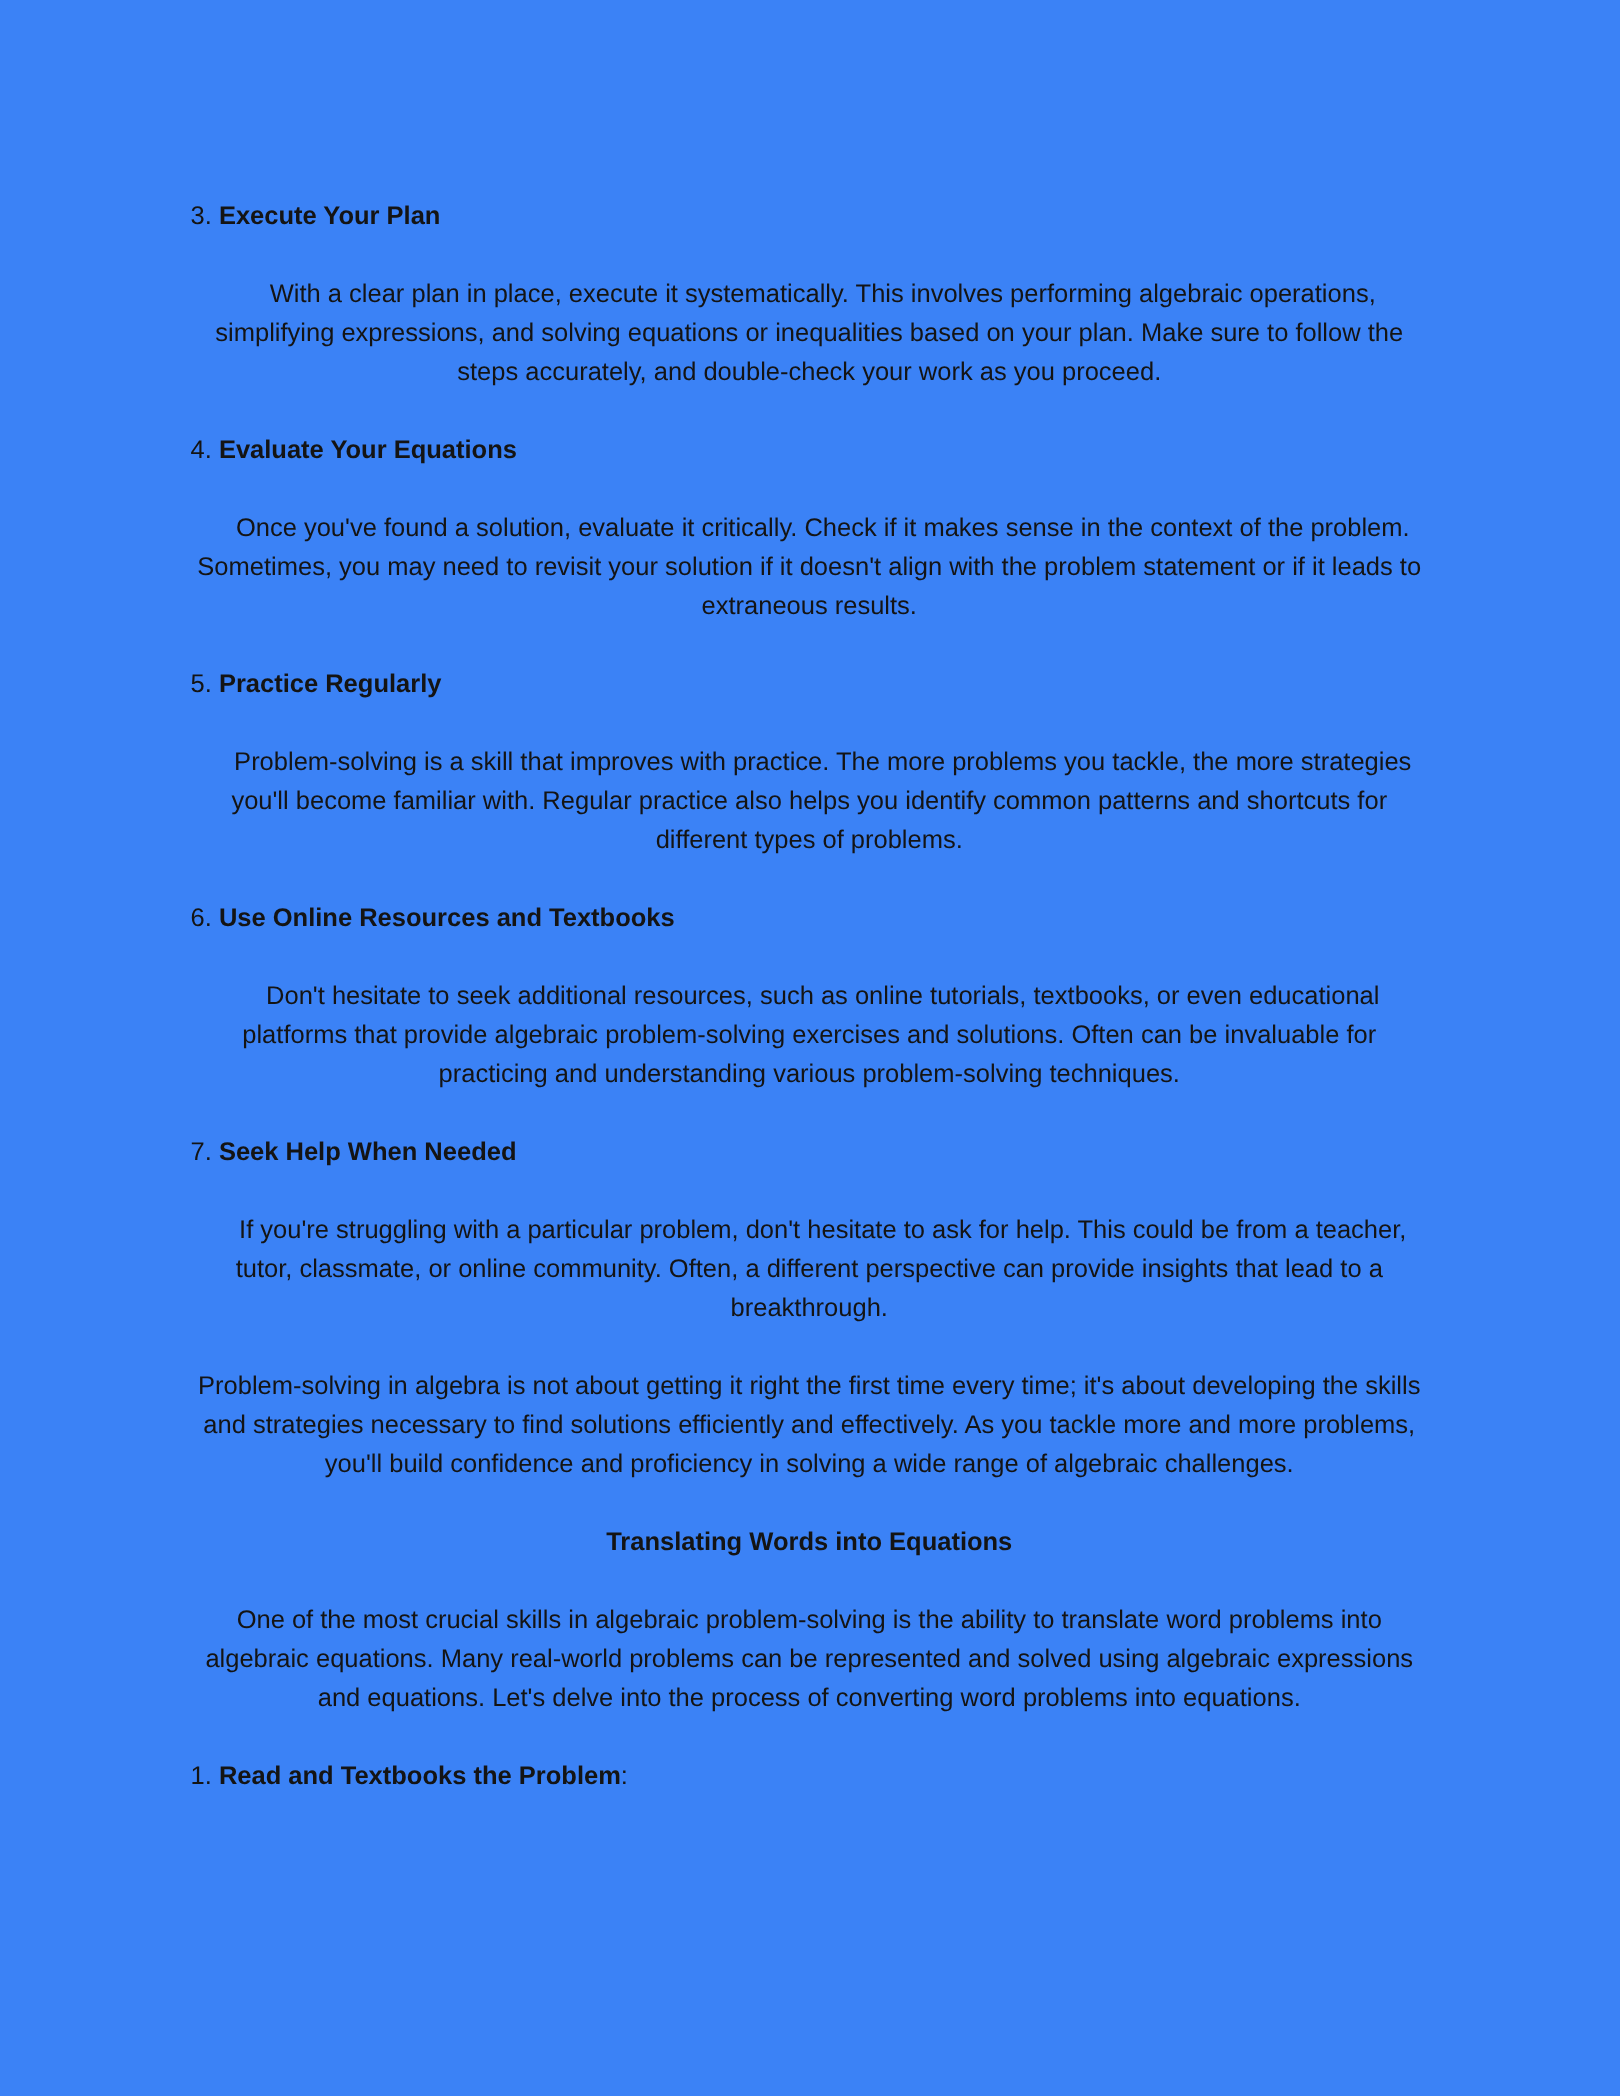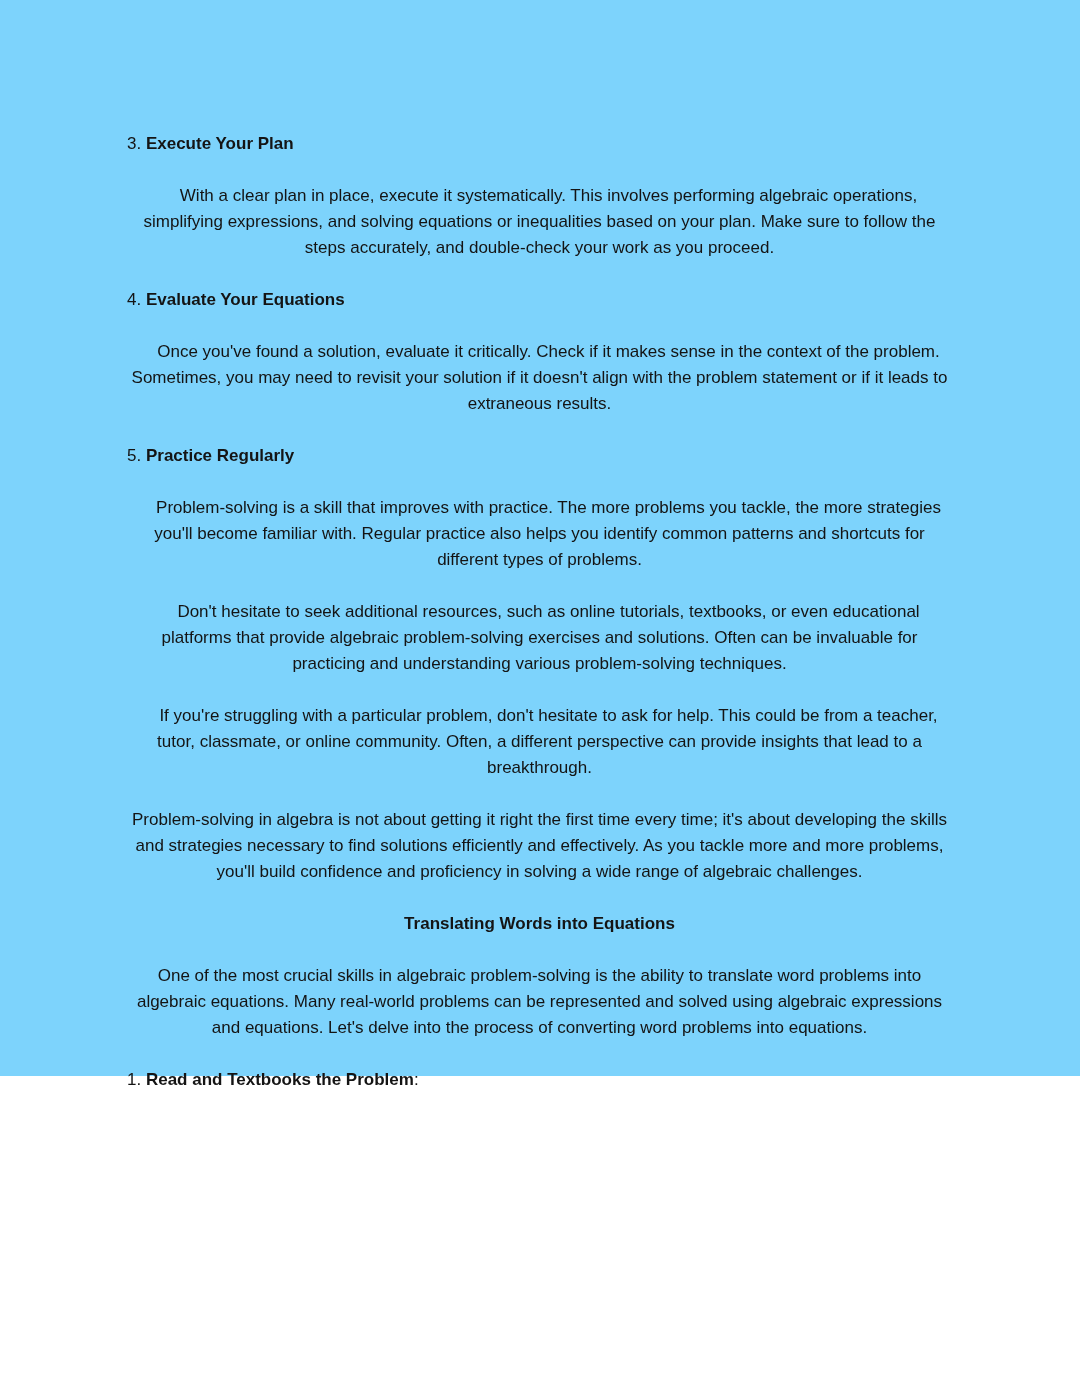--- a/index.html
+++ b/index.html
@@ -12,23 +12,23 @@
     height: 1397px;
     overflow: hidden;
     font-family: "Liberation Sans", sans-serif;
     font-size: 17px;
     line-height: 26px;
     color: #141414;
   }
   .page {
     box-sizing: border-box;
     width: 1080px;
-    height: 1076px;
+    height: 1397px;
     padding: 131px 128px 0 127px;
-    background: #7dd3fc;
+    background: #3b82f6;
   }
   .block {
     margin: 0 0 26px 0;
   }
   .h {
     font-weight: normal;
   }
   .h .num, .h .suffix {
     font-weight: normal;
   }
@@ -56,23 +56,25 @@
   <p class="block para indent">With a clear plan in place, execute it systematically. This involves performing algebraic operations, simplifying expressions, and solving equations or inequalities based on your plan. Make sure to follow the steps accurately, and double-check your work as you proceed.</p>
 
   <p class="block h"><span class="num">4.</span> <strong>Evaluate Your Equations</strong></p>
 
   <p class="block para indent">Once you've found a solution, evaluate it critically. Check if it makes sense in the context of the problem. Sometimes, you may need to revisit your solution if it doesn't align with the problem statement or if it leads to extraneous results.</p>
 
   <p class="block h"><span class="num">5.</span> <strong>Practice Regularly</strong></p>
 
   <p class="block para indent">Problem-solving is a skill that improves with practice. The more problems you tackle, the more strategies you'll become familiar with. Regular practice also helps you identify common patterns and shortcuts for different types of problems.</p>
 
+  <p class="block h"><span class="num">6.</span> <strong>Use Online Resources and Textbooks</strong></p>
 
   <p class="block para indent">Don't hesitate to seek additional resources, such as online tutorials, textbooks, or even educational platforms that provide algebraic problem-solving exercises and solutions. Often can be invaluable for practicing and understanding various problem-solving techniques.</p>
 
+  <p class="block h"><span class="num">7.</span> <strong>Seek Help When Needed</strong></p>
 
   <p class="block para indent">If you're struggling with a particular problem, don't hesitate to ask for help. This could be from a teacher, tutor, classmate, or online community. Often, a different perspective can provide insights that lead to a breakthrough.</p>
 
   <p class="block para">Problem-solving in algebra is not about getting it right the first time every time; it's about developing the skills and strategies necessary to find solutions efficiently and effectively. As you tackle more and more problems, you'll build confidence and proficiency in solving a wide range of algebraic challenges.</p>
 
   <p class="block hc"><strong>Translating Words into Equations</strong></p>
 
   <p class="block para">One of the most crucial skills in algebraic problem-solving is the ability to translate word problems into algebraic equations. Many real-world problems can be represented and solved using algebraic expressions and equations. Let's delve into the process of converting word problems into equations.</p>
 
   <p class="block h"><span class="num">1.</span> <strong>Read and Textbooks the Problem</strong><span class="suffix">:</span></p>

